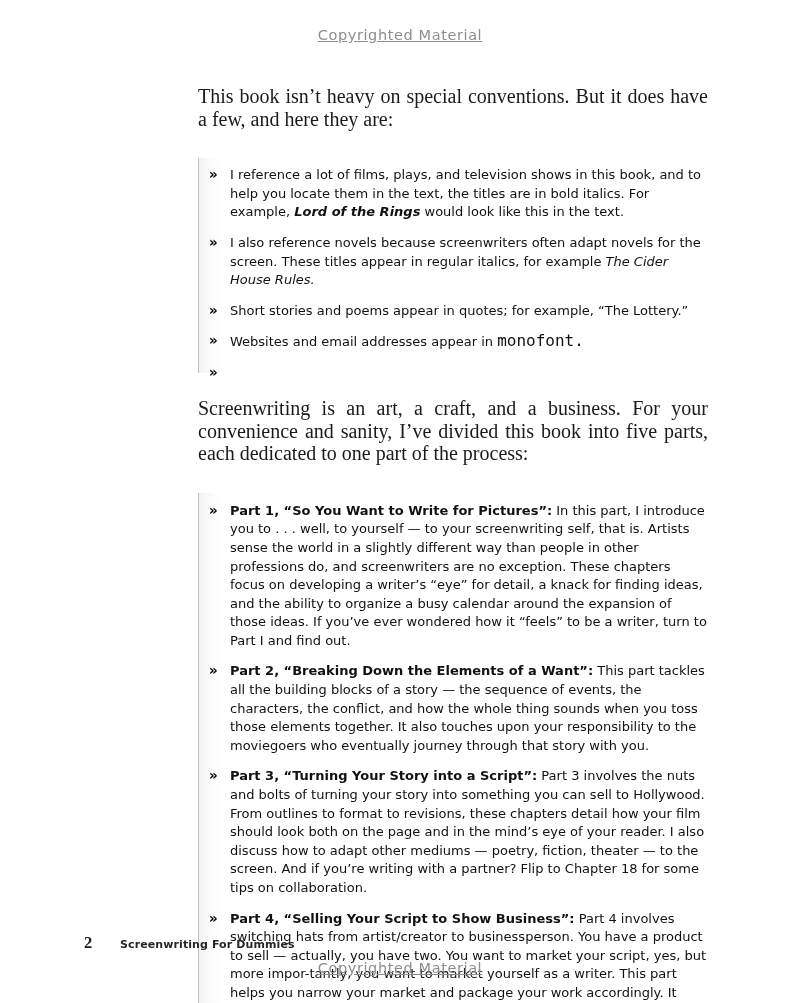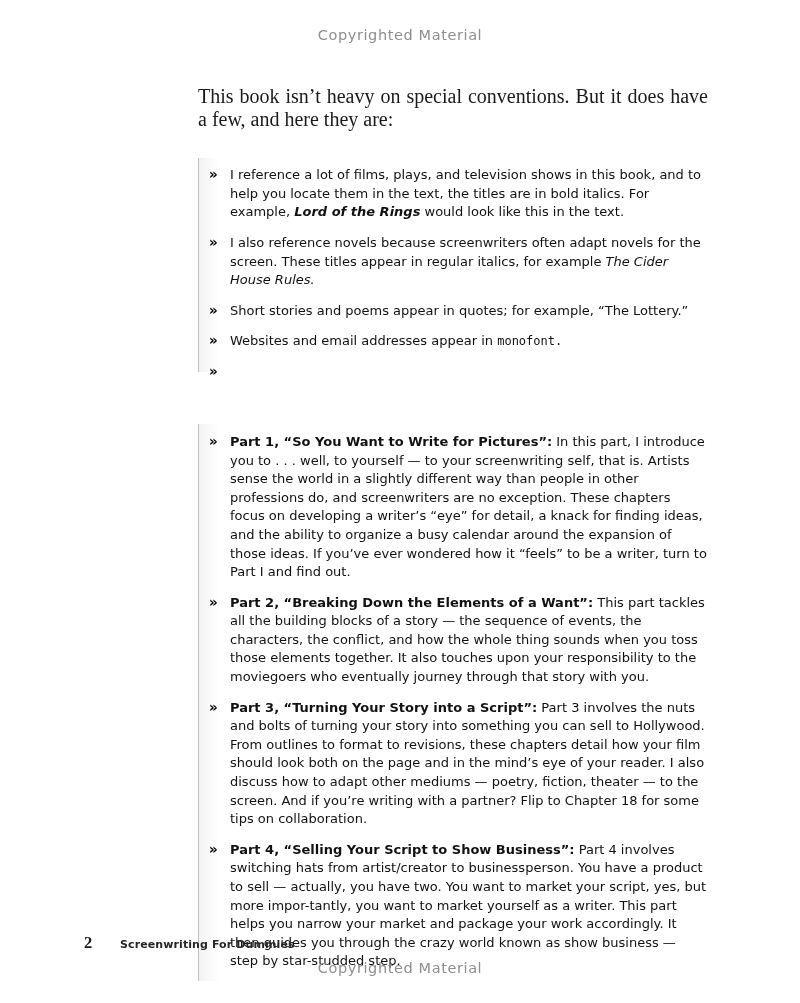--- a/index.html
+++ b/index.html
@@ -26,20 +26,21 @@
   .copyright-mark {
     position: absolute;
     left: 0;
     width: 800px;
     text-align: center;
     font-family: "DejaVu Sans", sans-serif;
     font-size: 14.5px;
     letter-spacing: 0.6px;
     color: #8e8e8e;
     font-weight: 400;
+    text-decoration: underline;
   }
   .copyright-top { top: 27px; }
   .copyright-bottom { top: 960px; }
 
   
   .content {
     position: absolute;
     left: 198px;
     top: 85px;
     width: 510px;
@@ -109,21 +110,21 @@
   .list-b > li { margin-bottom: 18px; }
 
   .bullet-block.block-a { padding: 8px 0 9px 0; }
   .bullet-block.block-b { padding: 9px 0 10px 0; }
 
   i, .it { font-style: italic; }
   b, .bd { font-weight: 700; }
   .bdit { font-weight: 700; font-style: italic; }
   .mono {
     font-family: "DejaVu Sans Mono", monospace;
-    font-size: 12.0px;
+    font-size: 16px;
   }
 
   
   .footer {
     position: absolute;
     left: 84px;
     top: 933px;
     display: flex;
     align-items: baseline;
   }
@@ -181,20 +182,21 @@
 
         <li>
           <span class="marker">»</span>
         </li>
 
       </ul>
     </div>
 
     <div class="gap-b"></div>
 
+    <p class="body-para">Screenwriting is an art, a craft, and a business. For your convenience and sanity, I’ve divided this book into five parts, each dedicated to one part of the process:</p>
 
     <div class="gap-a"></div>
 
     <div class="bullet-block block-b">
       <div class="rule"></div>
       <ul class="bullets list-b">
 
         <li>
           <span class="marker">»</span>
           <span><span class="bd">Part 1, “So You Want to Write for Pictures”:</span><span> In this part, I introduce you to . . . well, to yourself — to your screenwriting self, that is. Artists sense the world in a slightly different way than people in other professions do, and screenwriters are no exception. These chapters focus on developing a writer’s “eye” for detail, a knack for finding ideas, and the ability to organize a busy calendar around the expansion of those ideas. If you’ve ever wondered how it “feels” to be a writer, turn to Part I and find out.</span></span>

